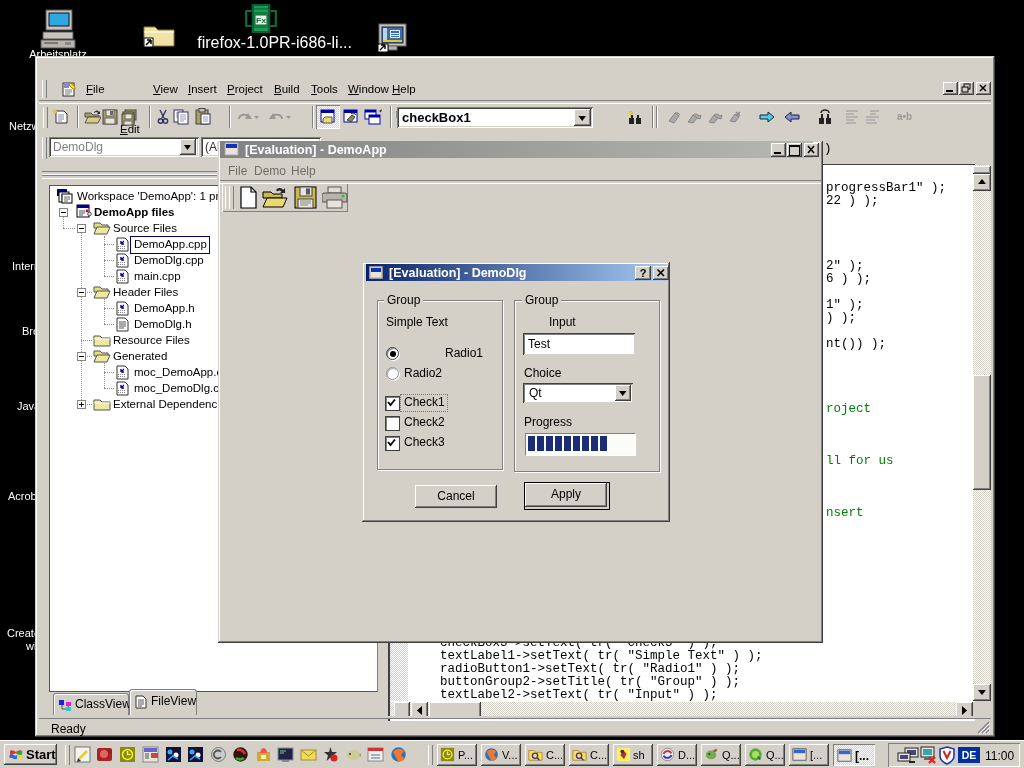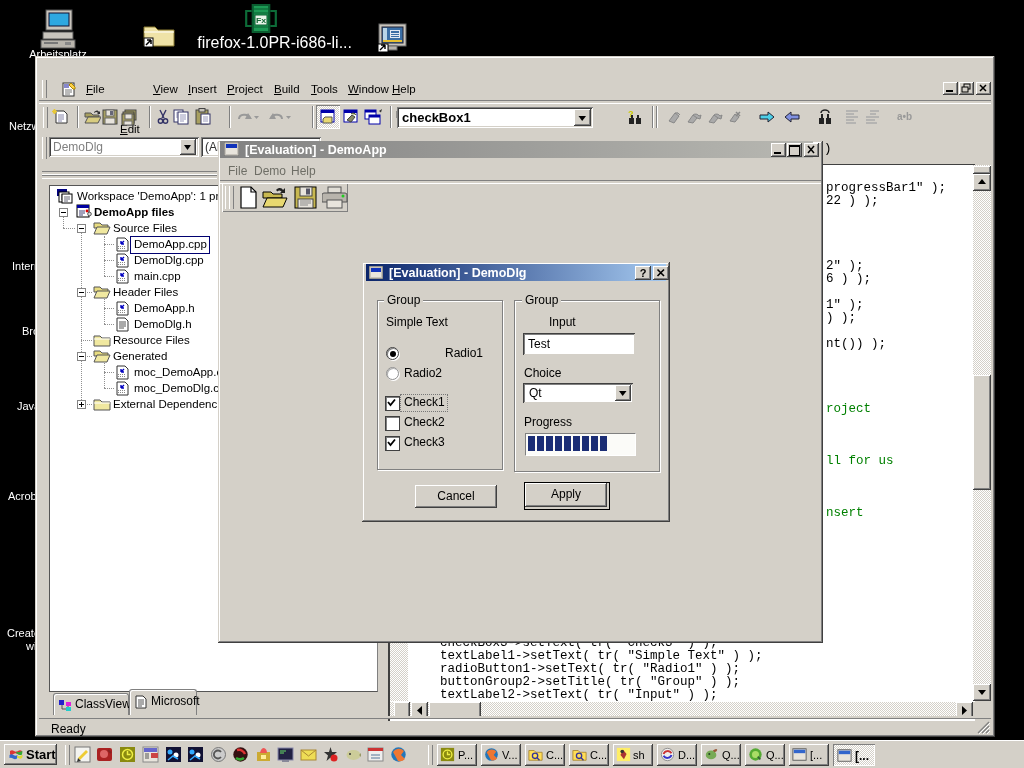--- a/index.html
+++ b/index.html
@@ -480,21 +480,21 @@
     <rect x="8" y="8" width="5" height="4" fill="#22cccc"></rect>
     <path d="M4 6 v4 h4 M10 7 v1" stroke="#555" fill="none"></path>
    </svg>
    <div class="abs" style="left:21px;top:3px;">ClassView</div>
   </div>
   <div class="abs" style="left:94px;top:633px;width:66px;height:25px;background:#d4d0c8;border:1px solid #808080;border-bottom:none;border-radius:3px 3px 0 0;box-shadow:inset 1px 1px 0 #fff;">
    <svg class="abs" style="left:5px;top:5px;" width="12" height="14" viewBox="0 0 12 14">
     <path d="M1 1 h7 l3 3 v9 h-10 z" fill="#fff" stroke="#333"></path>
     <path d="M3 5 h6 M3 7 h6 M3 9 h6 M3 11 h4" stroke="#555" stroke-width="1"></path>
    </svg>
-   <div class="abs" style="left:21px;top:4px;">Microsoft</div>
+   <div class="abs" style="left:21px;top:4px;">FileView</div>
   </div>
  </div>
 
  <div class="abs" style="left:4px;top:662px;width:952px;height:16px;border-top:1px solid #808080;box-shadow:0 -2px 0 #d4d0c8;">
   <div class="abs" style="left:12px;top:3px;font-size:12px;">Ready</div>
   <svg class="abs" style="left:938px;top:2px;" width="13" height="13" viewBox="0 0 13 13">
    <path d="M12 1 L1 12 M12 5 L5 12 M12 9 L9 12" stroke="#808080" stroke-width="1.3"></path>
    <path d="M13 2 L2 13 M13 6 L6 13 M13 10 L10 13" stroke="#fff" stroke-width="1"></path>
   </svg>
  </div>
@@ -774,13 +774,34 @@
       </svg>
       <div class="abs" style="left:21px;top:5px;">[...</div>
     </div>
  <div class="abs dither" style="left:833px;top:3px;width:42px;height:22px;box-shadow:inset 1px 1px 0 #808080,inset -1px -1px 0 #fff;">
       <svg class="abs" style="left:4px;top:4px;" width="15" height="15" viewBox="0 0 17 17">
         <rect x="1" y="2" width="15" height="13" fill="#e8e4dc" stroke="#555"></rect>
         <rect x="2" y="3" width="13" height="4" fill="#36c"></rect>
       </svg>
       <div class="abs" style="left:22px;top:5px;font-weight:bold;">[...</div>
     </div>
+ <div class="abs sunk1" style="left:888px;top:2px;width:132px;height:24px;">
+  <svg class="abs" style="left:9px;top:3px;" width="22" height="18" viewBox="0 0 22 18">
+   <rect x="8" y="2" width="13" height="9" fill="#e8e4dc" stroke="#222"></rect>
+   <rect x="10" y="4" width="9" height="5" fill="#447"></rect>
+   <rect x="1" y="7" width="12" height="8" fill="#e8e4dc" stroke="#222"></rect>
+   <rect x="3" y="9" width="8" height="4" fill="#447"></rect>
+   <rect x="12" y="15" width="6" height="2" fill="#222"></rect>
+  </svg>
+  <svg class="abs" style="left:30px;top:3px;" width="20" height="19" viewBox="0 0 20 19">
+   <rect x="3" y="1" width="13" height="10" fill="#e8e4dc" stroke="#222"></rect>
+   <rect x="5" y="3" width="9" height="6" fill="#3aa"></rect>
+   <rect x="6" y="12" width="7" height="2" fill="#666"></rect>
+   <path d="M11 11 l6 6 M17 11 l-6 6" stroke="#d22" stroke-width="2.4"></path>
+  </svg>
+  <svg class="abs" style="left:50px;top:3px;" width="18" height="19" viewBox="0 0 18 19">
+   <path d="M9 1 L16 3 V10 Q16 15 9 18 Q2 15 2 10 V3 Z" fill="#fff" stroke="#23a" stroke-width="1.6"></path>
+   <path d="M5.5 5 L9 12 L12.5 5" stroke="#c22" stroke-width="2" fill="none"></path>
+  </svg>
+  <div class="abs" style="left:70px;top:4px;width:22px;height:16px;background:#0030a0;color:#fff;font-size:10.5px;font-weight:bold;text-align:center;line-height:16px;">DE</div>
+  <div class="abs" style="left:97px;top:6px;font-size:12px;">11:00</div>
+ </div>
 </div>
 
 </body></html>

